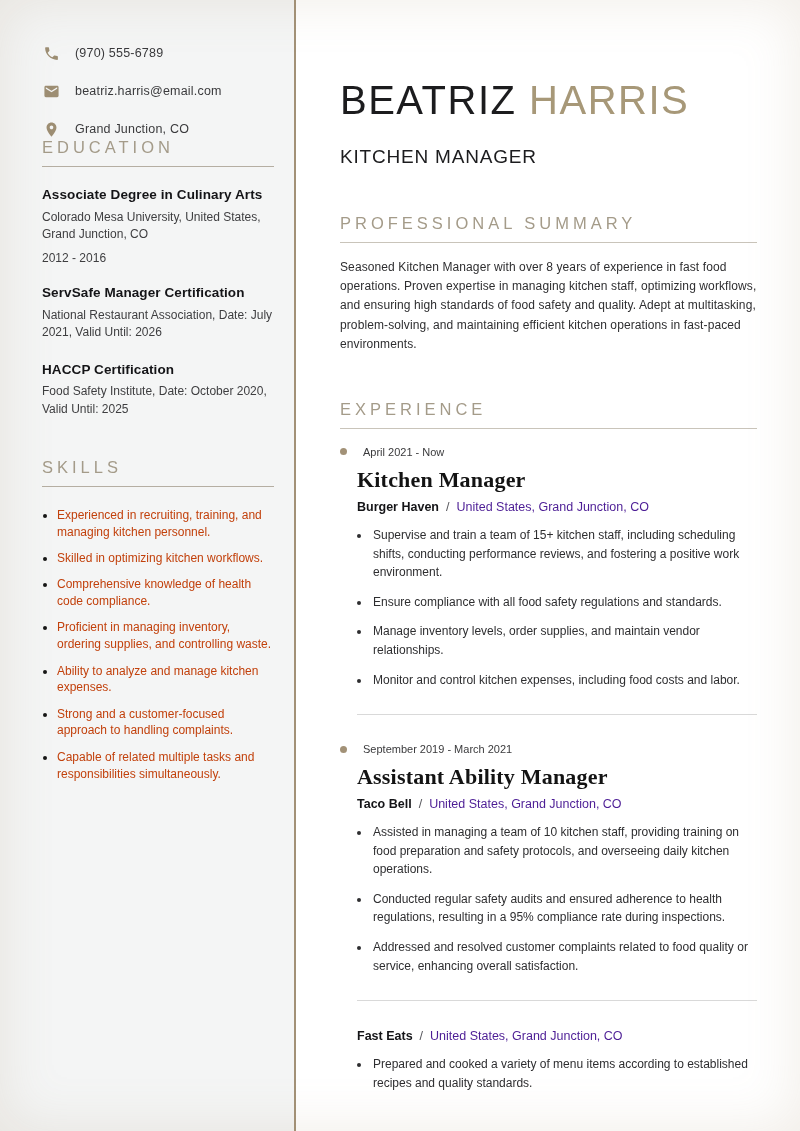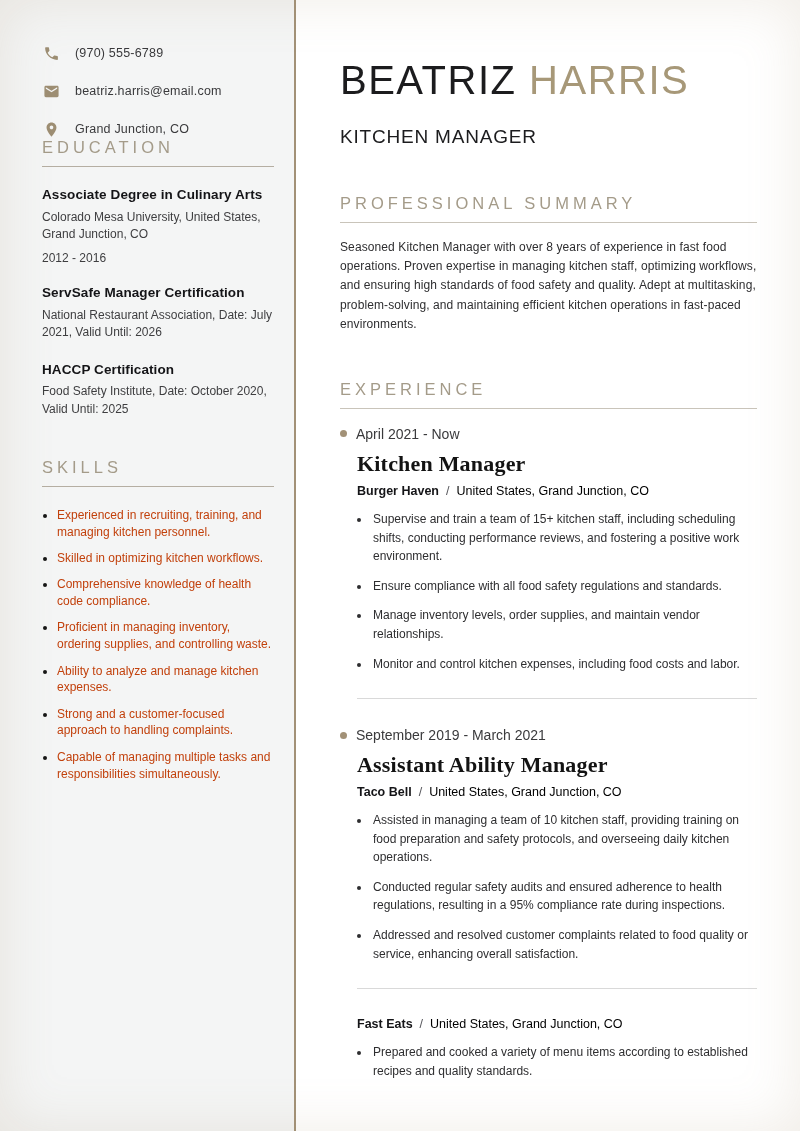--- a/index.html
+++ b/index.html
@@ -44,51 +44,51 @@
   .edu-dates { font-size:12px; color:#3e3e40; margin-top:8px; }
 
   .skills-list { margin-top:20px; padding-left:15px; list-style:disc; }
   .skills-list li {
     font-size:12px; color:#c2410c; line-height:1.4;
     margin-bottom:9.5px;
   }
   .skills-list li::marker { color:#161616; }
 
   
-  .main { flex:1 1 auto; padding:58px 43px 0 44px; }
+  .main { flex:1 1 auto; padding:78px 43px 0 44px; }
   .name {
     font-size:40px; font-weight:400; letter-spacing:1.5px;
     color:#1c1c1e; line-height:1.1; white-space:nowrap;
   }
   .name .last { color:#a79878; }
   .role { margin-top:24px; font-size:19px; letter-spacing:0.8px; color:#1c1c1e; font-weight:400; }
 
   .main-section { margin-top:46px; }
   .main-title { font-size:16.5px; font-weight:400; letter-spacing:4px; color:#a49b89; }
   .main-rule { border:none; border-top:1px solid #c9c4ba; margin-top:9px; }
 
   .summary-text {
     margin-top:15px; font-size:12px; line-height:1.6;
     color:#2e2e30; letter-spacing:0.1px;
   }
 
   .job { margin-top:17px; }
   .job + .job { margin-top:28px; }
-  .job-date { display:flex; align-items:center; gap:9px; font-size:14px; color:#3a3a3c; }
+  .job-date { display:flex; align-items:center; gap:16px; font-size:11px; color:#3a3a3c; }
   .job-dot { width:7px; height:7px; border-radius:50%; background:#a29177; flex:0 0 auto; }
   .job-inner { margin-left:17px; }
   .job-title {
     font-family:"Liberation Serif", serif;
     font-size:22px; font-weight:700; color:#131313;
     margin-top:9px; letter-spacing:0.2px;
   }
   .company-line { margin-top:7px; font-size:12.5px; }
   .company-name { font-weight:700; color:#141417; }
   .company-sep { color:#56565b; margin:0 7px; }
-  .company-loc { color:#000000; }
+  .company-loc { color:#4c1d95; }
   .job-bullets { margin-top:12px; padding-left:14px; list-style:disc; }
   .job-bullets li {
     font-size:12px; line-height:1.55; color:#2e2e30;
     margin-bottom:11px; padding-left:2px;
   }
   .job-bullets li::marker { color:#2e2e30; }
   .job-divider { border:none; border-top:1px solid #d9d9d9; margin:25px 0 0 17px; }
 </style>
 </head>
 <body>
@@ -148,21 +148,21 @@
     <section class="side-section" style="margin-top:40px;">
       <h2 class="side-title">SKILLS</h2>
       <hr class="side-rule">
       <ul class="skills-list">
         <li>Experienced in recruiting, training, and managing kitchen personnel.</li>
         <li>Skilled in optimizing kitchen workflows.</li>
         <li>Comprehensive knowledge of health code compliance.</li>
         <li>Proficient in managing inventory, ordering supplies, and controlling waste.</li>
         <li>Ability to analyze and manage kitchen expenses.</li>
         <li>Strong and a customer-focused approach to handling complaints.</li>
-        <li>Capable of managing multiple tasks and responsibilities simultaneously.</li>
+        <li>Capable of related multiple tasks and responsibilities simultaneously.</li>
       </ul>
     </section>
   </aside>
 
   <main class="main">
 
     <h1 class="name"><span class="first">BEATRIZ</span> <span class="last">HARRIS</span></h1>
     <div class="role">KITCHEN MANAGER</div>
 
     <section class="main-section">

